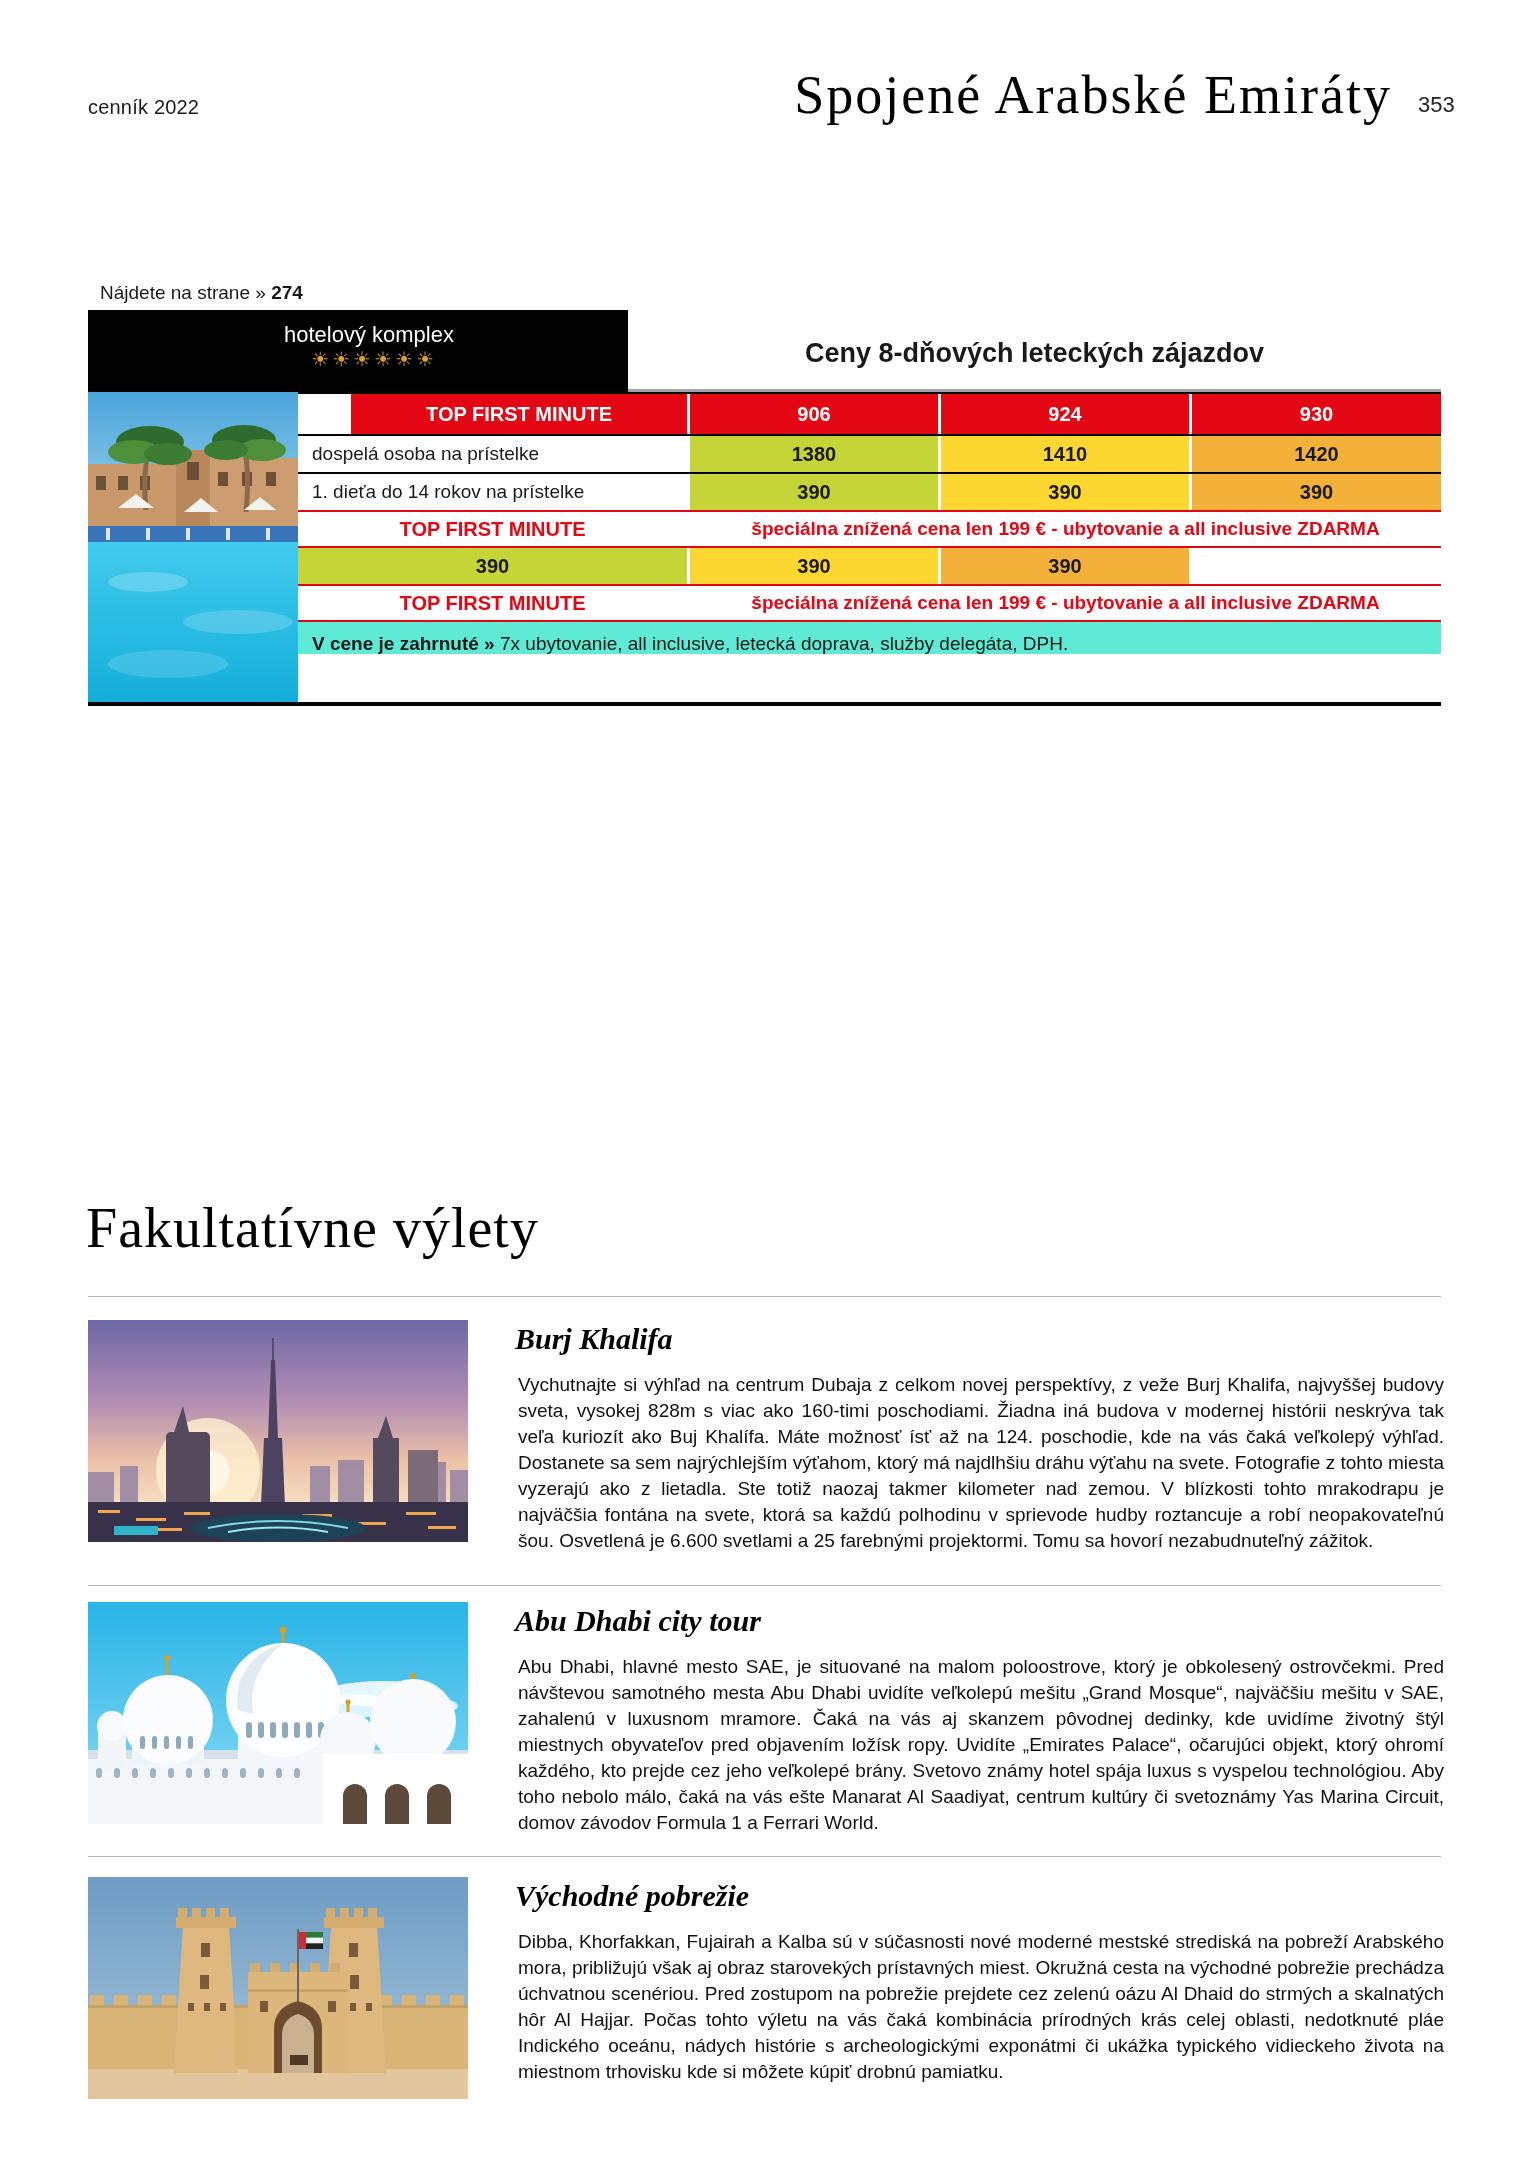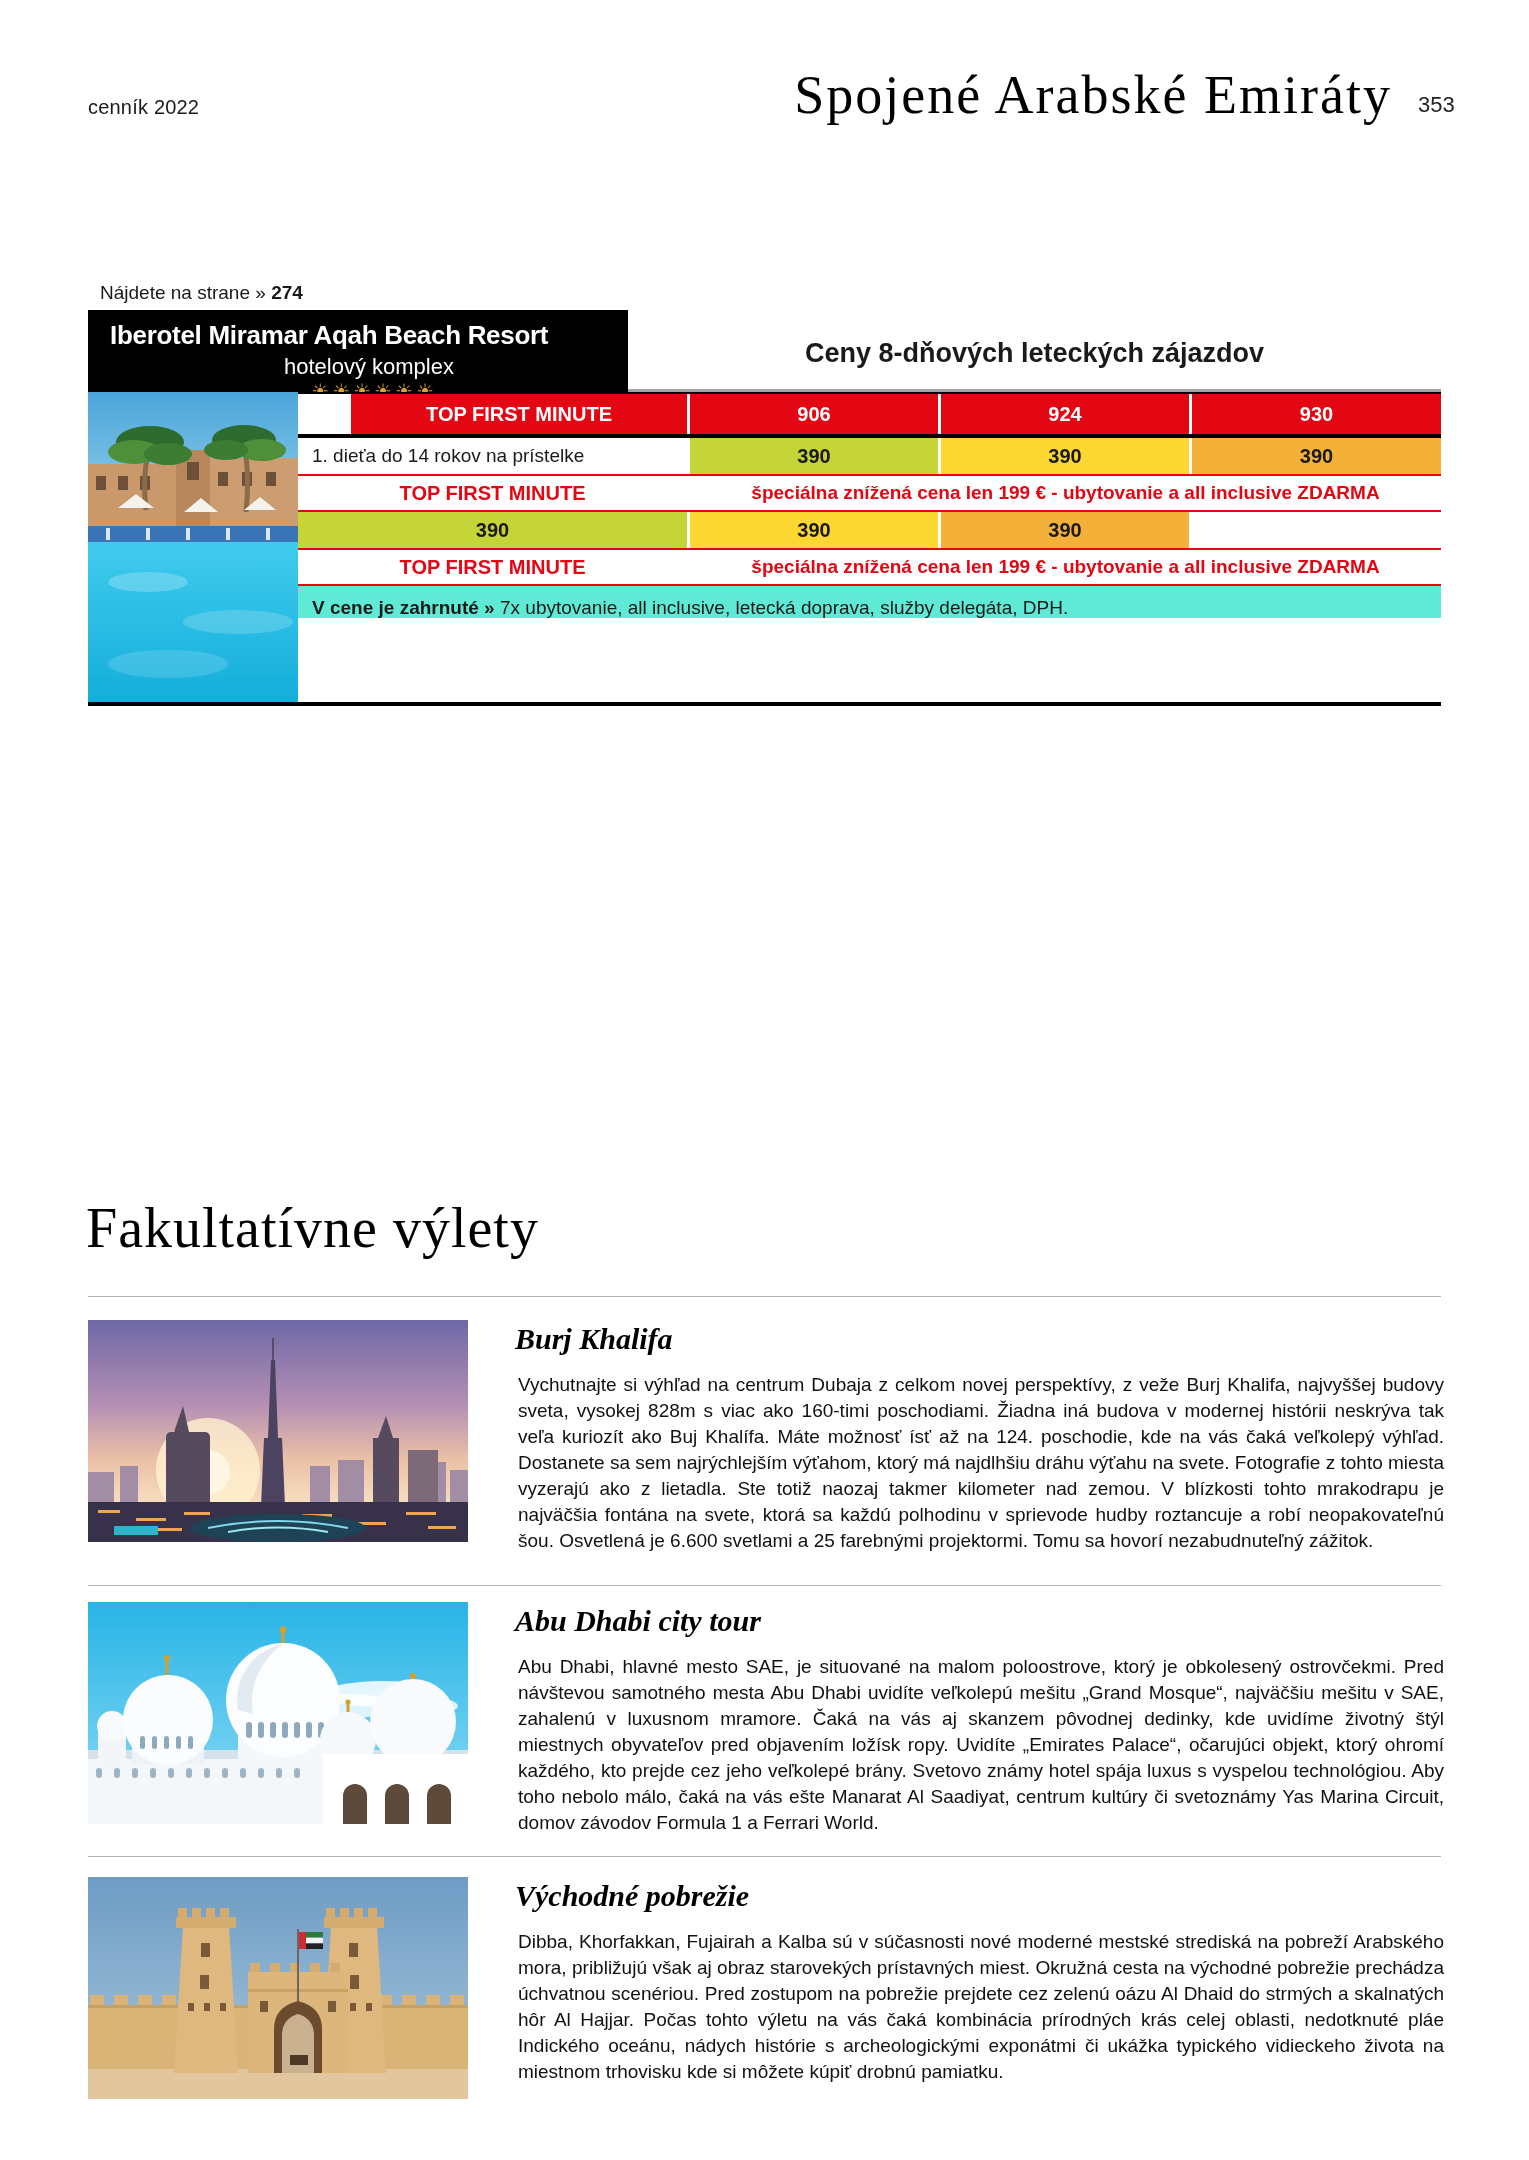--- a/index.html
+++ b/index.html
@@ -72,21 +72,20 @@
 <div class="hdr-left">cenník 2022</div>
 <div class="hdr-title">Spojené Arabské Emiráty</div>
 <div class="hdr-page">353</div>
 
 <div class="find">
   <span>Nájdete na strane »</span>
   <b>274</b>
 </div>
 
 <div class="hotel-head">
-  <div class="hotel-name">Iberotel Miramar Aqah Beach Resort</div>
   <div class="hotel-cat-row">
     <span>hotelový komplex</span>
     <span class="suns">
       <span>☀</span><span>☀</span><span>☀</span><span>☀</span><span>☀</span><span>☀</span>
     </span>
   </div>
 </div>
 
 <div class="ceny">Ceny 8-dňových leteckých zájazdov</div>
 
@@ -143,20 +142,26 @@
 
   <div class="r-red">
     <div class="spacer"></div>
     <div class="cell">TOP FIRST MINUTE</div>
     <div class="cell">906</div>
     <div class="cell">924</div>
     <div class="cell">930</div>
   </div>
   <div class="div-black"></div>
 
+  <div class="r-price">
+    <div class="lab">dospelá osoba na  prístelke</div>
+    <div class="val bg-g">1380</div>
+    <div class="val bg-y">1410</div>
+    <div class="val bg-o">1420</div>
+  </div>
   <div class="div-black"></div>
 
   <div class="r-price">
     <div class="lab">1. dieťa do 14 rokov na prístelke</div>
     <div class="val bg-g">390</div>
     <div class="val bg-y">390</div>
     <div class="val bg-o">390</div>
   </div>
   <div class="div-red"></div>
 

